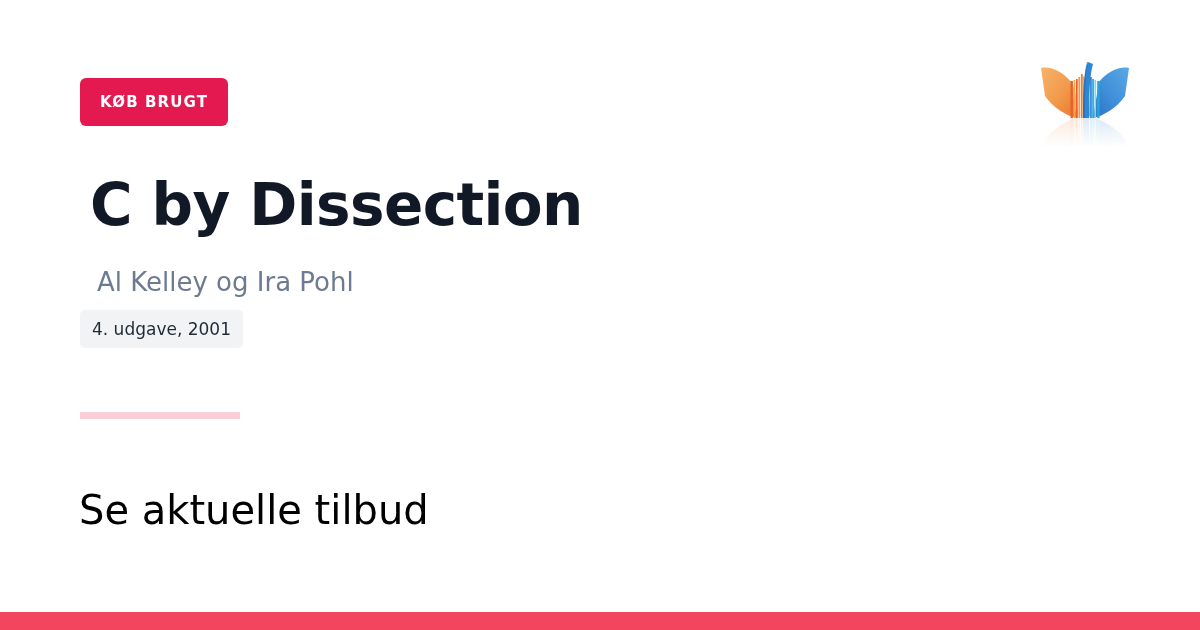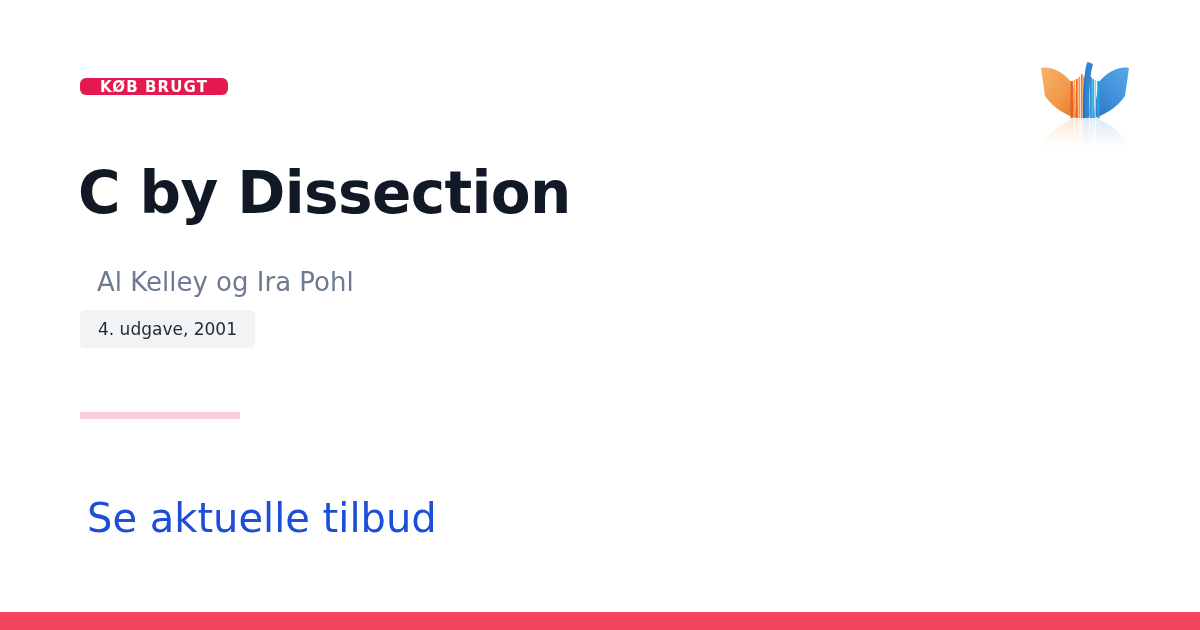--- a/index.html
+++ b/index.html
@@ -29,41 +29,41 @@
     width: 96px;
     height: 92px;
   }
   .logo-svg { display: block; width: 96px; height: 92px; }
 
   
   .badge {
     position: absolute;
     left: 80px;
     top: 78px;
-    height: 17px;
+    height: 48px;
     padding: 0 20px;
     display: flex;
     align-items: center;
     justify-content: center;
     background: #e4194f;
     color: #ffffff;
     border-radius: 6px;
     font-size: 15px;
     font-weight: bold;
     letter-spacing: 1.1px;
     box-sizing: border-box;
     white-space: nowrap;
   }
 
   
   .title {
     position: absolute;
     left: 78px;
     top: 157px;
-    margin: 0;
+    margin: 12px;
     font-size: 58px;
     line-height: 72px;
     font-weight: bold;
     color: #121926;
     letter-spacing: -0.6px;
     white-space: nowrap;
   }
 
   
   .author {
@@ -77,21 +77,21 @@
     color: #6c7b91;
     white-space: nowrap;
   }
 
   
   .edition {
     position: absolute;
     left: 80px;
     top: 310px;
     height: 38px;
-    padding: 0 18px;
+    padding: 0 12px;
     display: flex;
     align-items: center;
     background: #f1f3f5;
     border-radius: 5px;
     color: #1f2a37;
     font-size: 17px;
     box-sizing: border-box;
     white-space: nowrap;
   }
 
@@ -105,25 +105,25 @@
     background: #fccfd6;
     border: 0;
     margin: 0;
   }
 
   
   .cta {
     position: absolute;
     left: 79px;
     top: 484px;
-    margin: 8px;
+    margin: 0;
     font-size: 40px;
     line-height: 52px;
     font-weight: normal;
-    color: #1d4ed8;
+    color: #000000;
     white-space: nowrap;
   }
 
   
   .bottom-bar {
     position: absolute;
     left: 0;
     right: 0;
     bottom: 0;
     height: 18px;

